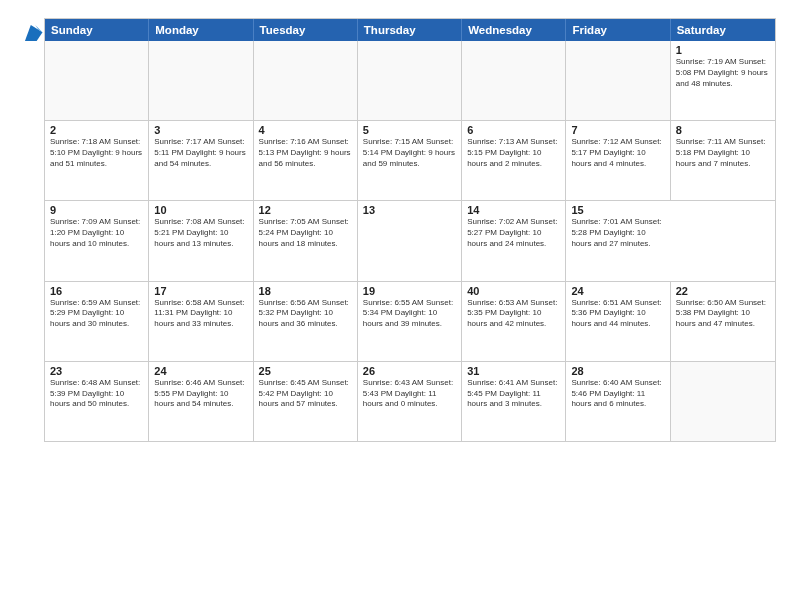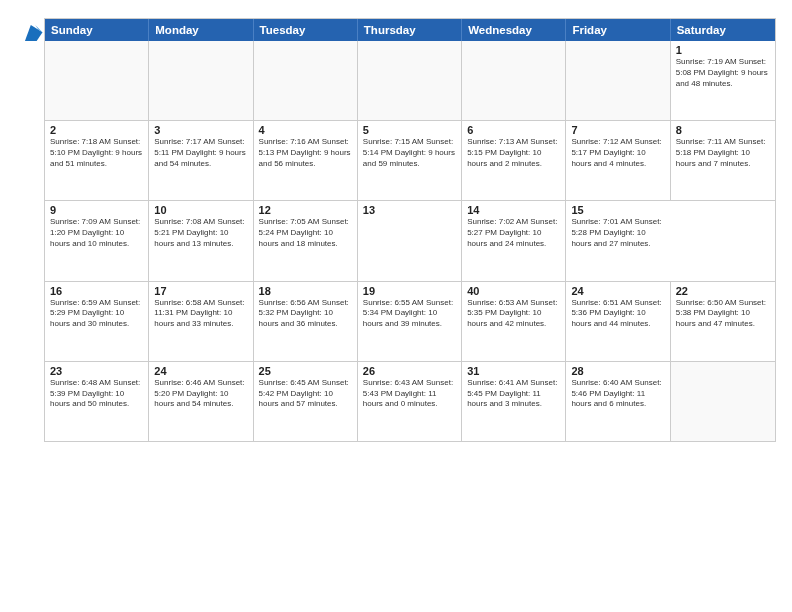--- a/index.html
+++ b/index.html
@@ -308,21 +308,21 @@
           <div class="cal-cell">
             <span class="day-num">23</span>
             <div class="cell-text">Sunrise: 6:48 AM
 Sunset: 5:39 PM
 Daylight: 10 hours
 and 50 minutes.</div>
           </div>
           <div class="cal-cell">
             <span class="day-num">24</span>
             <div class="cell-text">Sunrise: 6:46 AM
-Sunset: 5:20 PM
+Sunset: 5:55 PM
 Daylight: 10 hours
 and 54 minutes.</div>
           </div>
           <div class="cal-cell">
             <span class="day-num">25</span>
             <div class="cell-text">Sunrise: 6:45 AM
 Sunset: 5:42 PM
 Daylight: 10 hours
 and 57 minutes.</div>
           </div>

